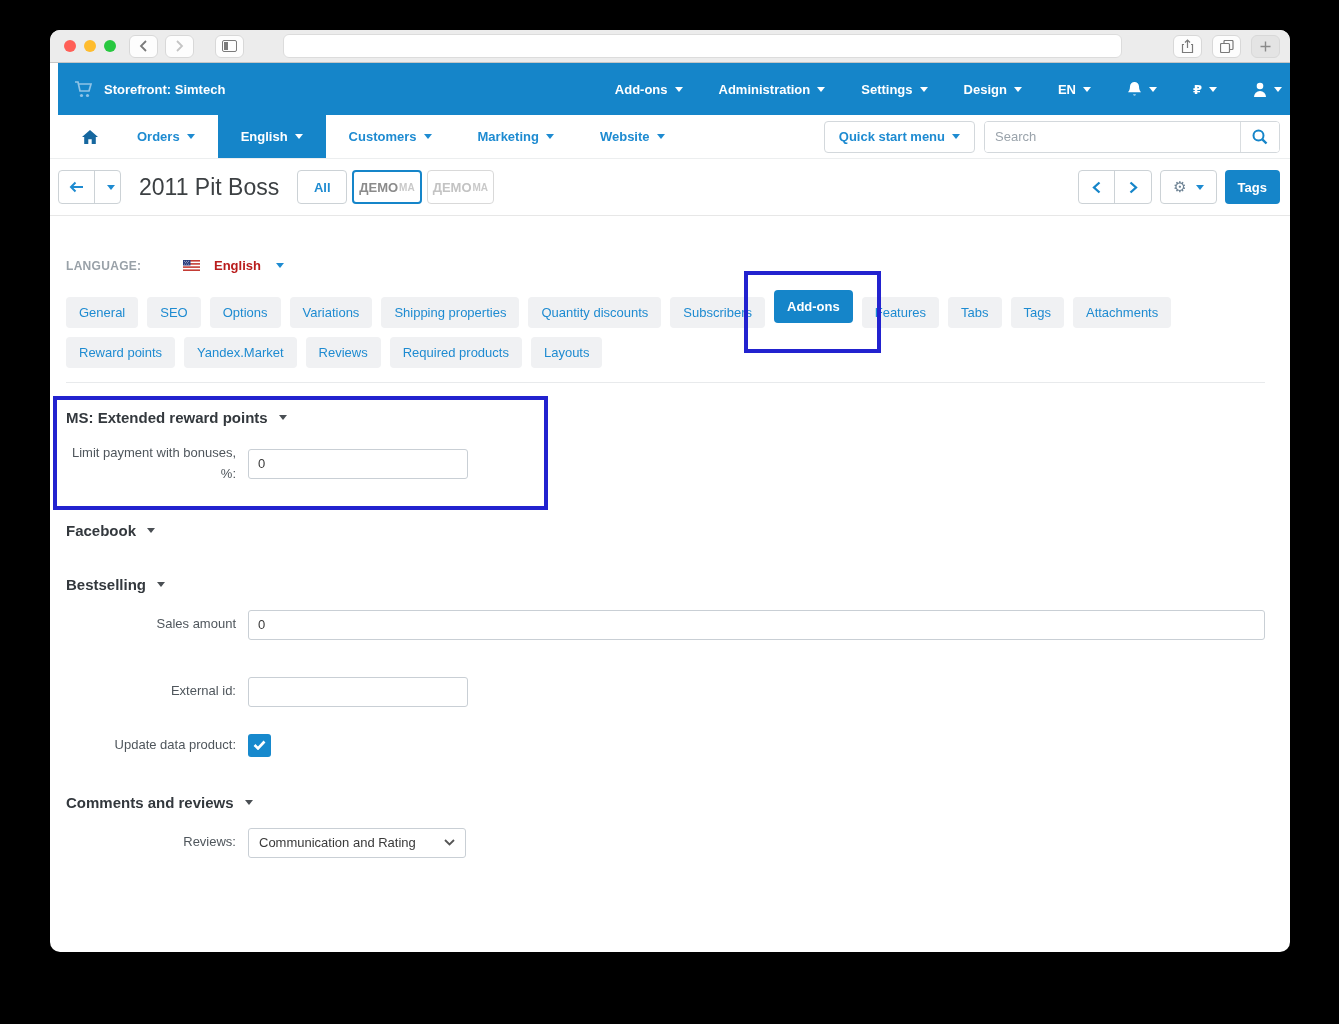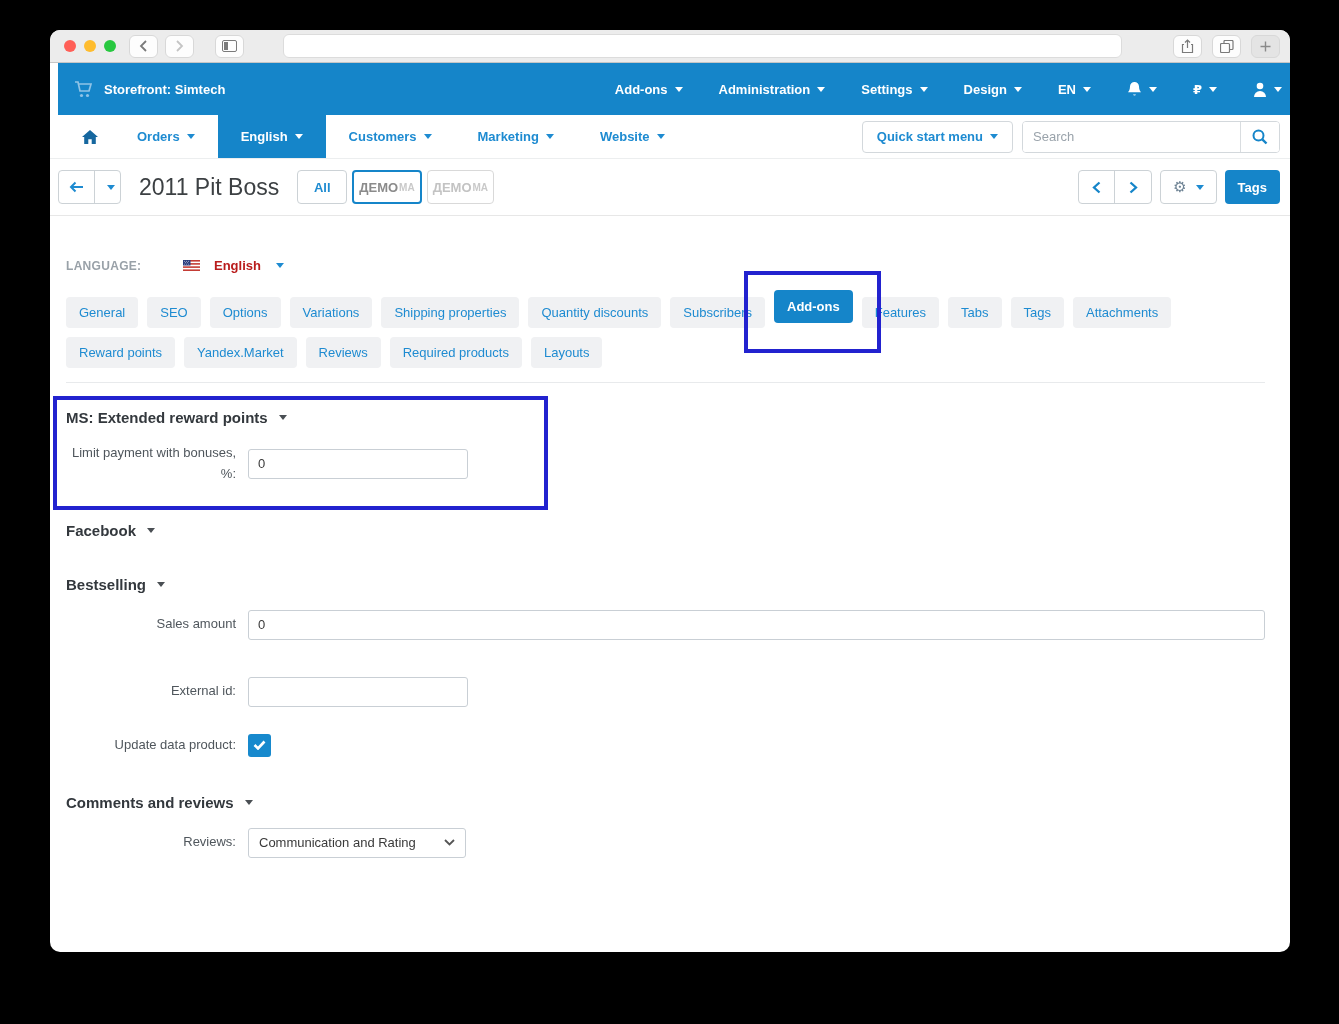--- a/index.html
+++ b/index.html
@@ -42,21 +42,21 @@
             padding-left:16px; border-bottom:1px solid #eceeef; }
   .nav-home { display:flex; align-items:center; padding:0 16px; color:#16679f; }
   .nav-item { display:flex; align-items:center; padding:0 23px; color:#1e8bd1;
               font-size:13px; font-weight:bold; }
   .nav-item.active { background:#1585c9; color:#fff; }
   .nav-right { margin-left:auto; display:flex; align-items:center; gap:9px; padding-right:10px; }
   .quick-btn { height:32px; border:1px solid #d3d8dc; border-radius:4px; padding:0 14px;
                display:flex; align-items:center; color:#1e8bd1; font-size:13px; font-weight:bold;
                background:#fff; }
   .search-box { display:flex; align-items:stretch; height:32px; border:1px solid #d3d8dc;
-                border-radius:4px; width:258px; background:#fff; overflow:hidden; }
+                border-radius:4px; width:296px; background:#fff; overflow:hidden; }
   .search-box input { flex:1; border:0; outline:none; padding:0 10px; font-size:13px;
                       font-family:inherit; color:#333; }
   .search-box input::placeholder { color:#9aa3ab; }
   .search-btn { width:39px; border-left:1px solid #d9dde0; display:flex; align-items:center;
                 justify-content:center; background:#fff; }
 
   
   .titlebar { display:flex; align-items:center; padding:11px 10px 11px 8px;
               border-bottom:1px solid #e7e7e7; background:#fff; }
   .btn-group { display:flex; border:1px solid #ccd2d6; border-radius:4px; overflow:hidden;

